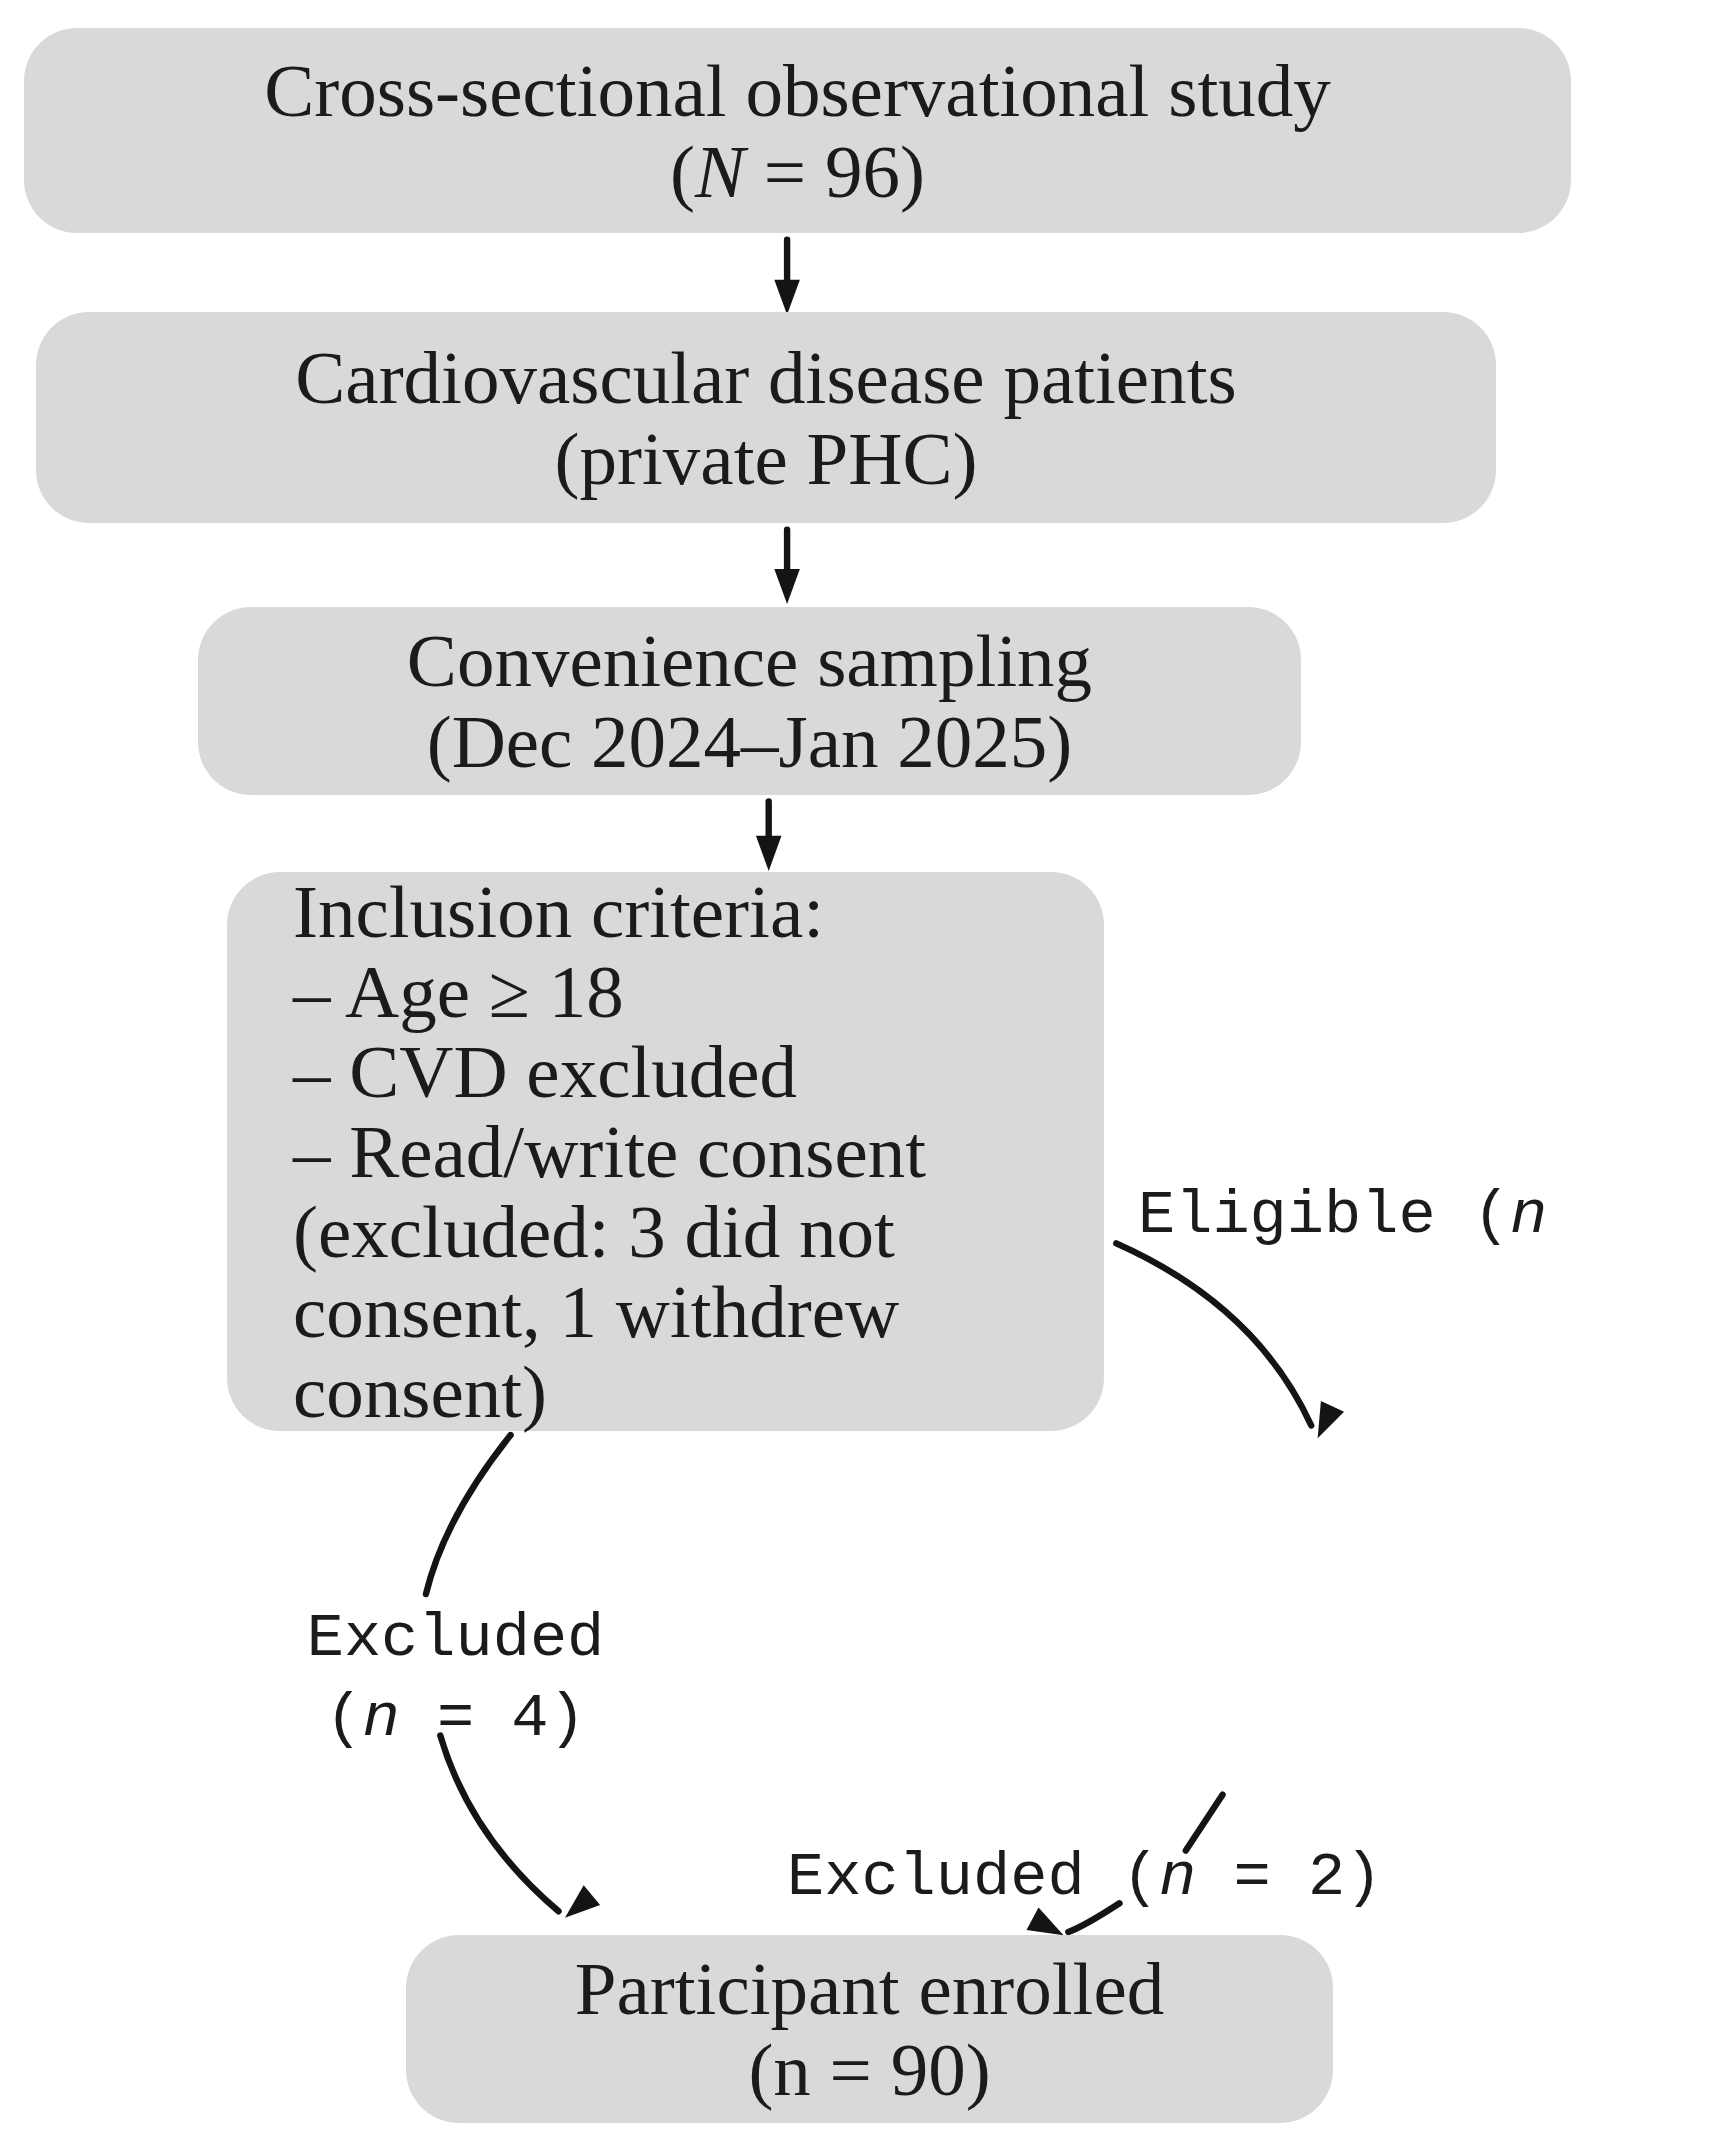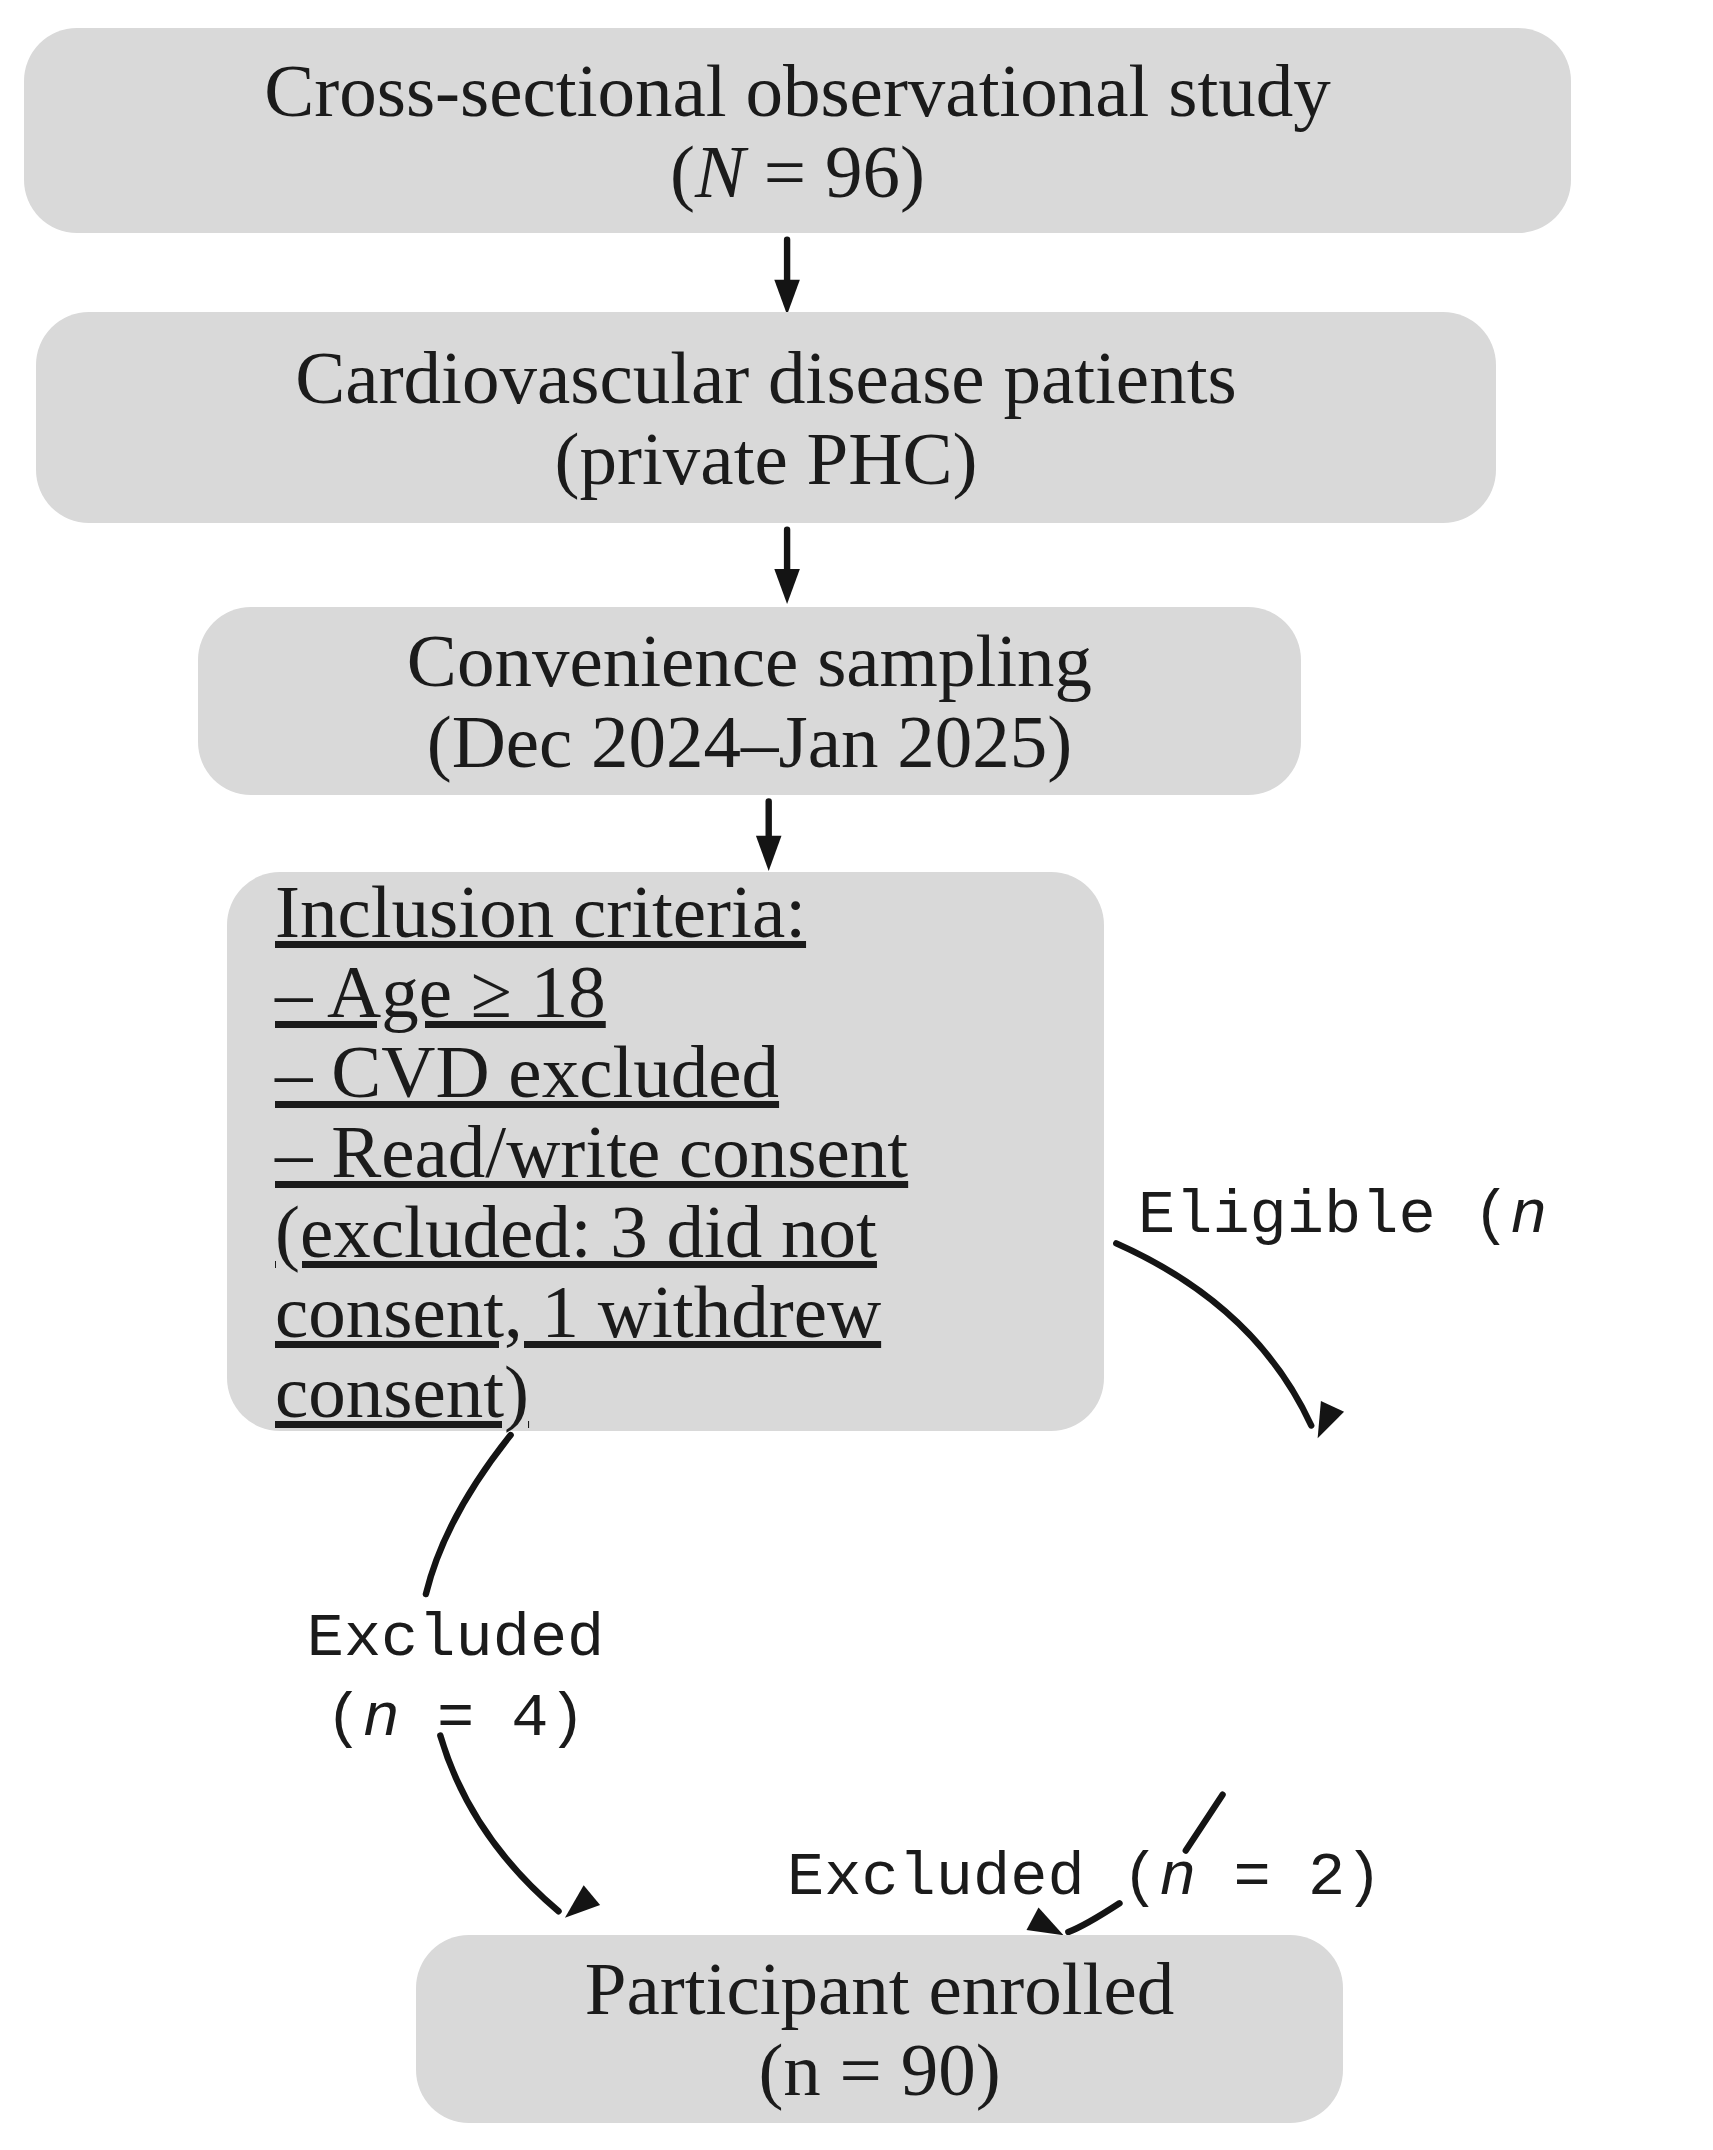--- a/index.html
+++ b/index.html
@@ -99,32 +99,32 @@
   <div class="node centered" id="node-patients" style="left:36px; top:312px; width:1460px; height:211px;">
     <div class="ln">Cardiovascular disease patients</div>
     <div class="ln">(private PHC)</div>
   </div>
 
   <div class="node centered" id="node-sampling" style="left:198px; top:607px; width:1103px; height:188px;">
     <div class="ln">Convenience sampling</div>
     <div class="ln">(Dec 2024–Jan 2025)</div>
   </div>
 
-  <div class="node leftalign" id="node-inclusion" style="left:227px; top:872px; width:877px; height:559px; padding-left:48px; line-height:80px;text-decoration:underline;">
+  <div class="node leftalign" id="node-inclusion" style="left:227px; top:872px; width:877px; height:559px; padding-left:66px; line-height:80px;">
     <div class="ln">Inclusion criteria:</div>
     <div class="ln">– Age ≥ 18</div>
     <div class="ln">– CVD excluded</div>
     <div class="ln">– Read/write consent</div>
     <div class="ln">(excluded: 3 did not</div>
     <div class="ln">consent, 1 withdrew</div>
     <div class="ln">consent)</div>
   </div>
 
 
-  <div class="node centered" id="node-enrolled" style="left:416px; top:1935px; width:927px; height:188px;justify-content:center;">
+  <div class="node centered" id="node-enrolled" style="left:406px; top:1935px; width:927px; height:188px;justify-content:center;">
     <div class="ln">Participant enrolled</div>
     <div class="ln bold">(n = 90)</div>
   </div>
 
   <div class="label" style="left:1138px; top:1176px; width:575px;">Eligible (<i>n</i> = 92)</div>
 
   <div class="label" style="left:268px; top:1599px; width:375px;">
     <div>Excluded</div>
     <div>(<i>n</i> = 4)</div>
   </div>

